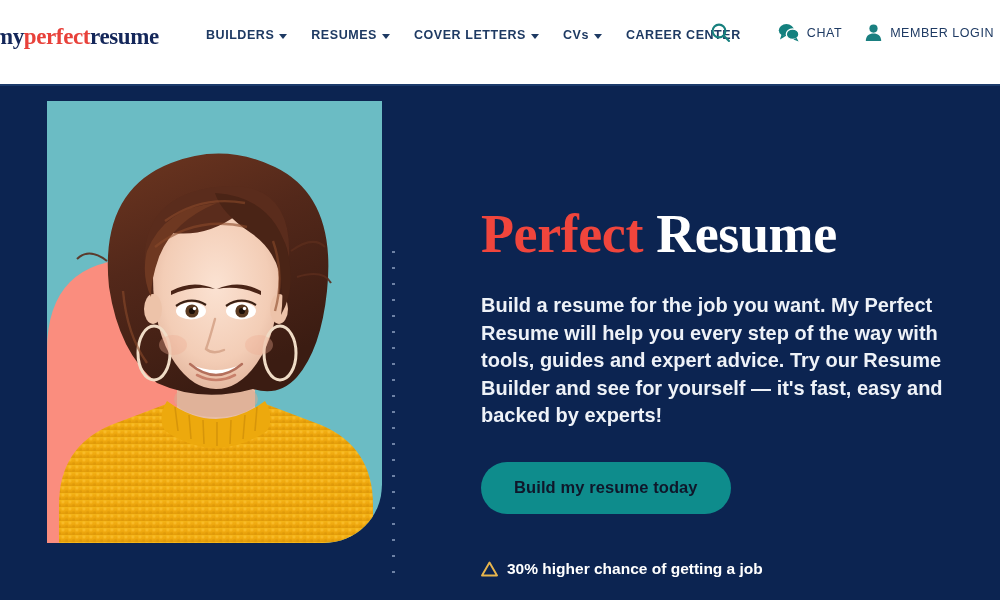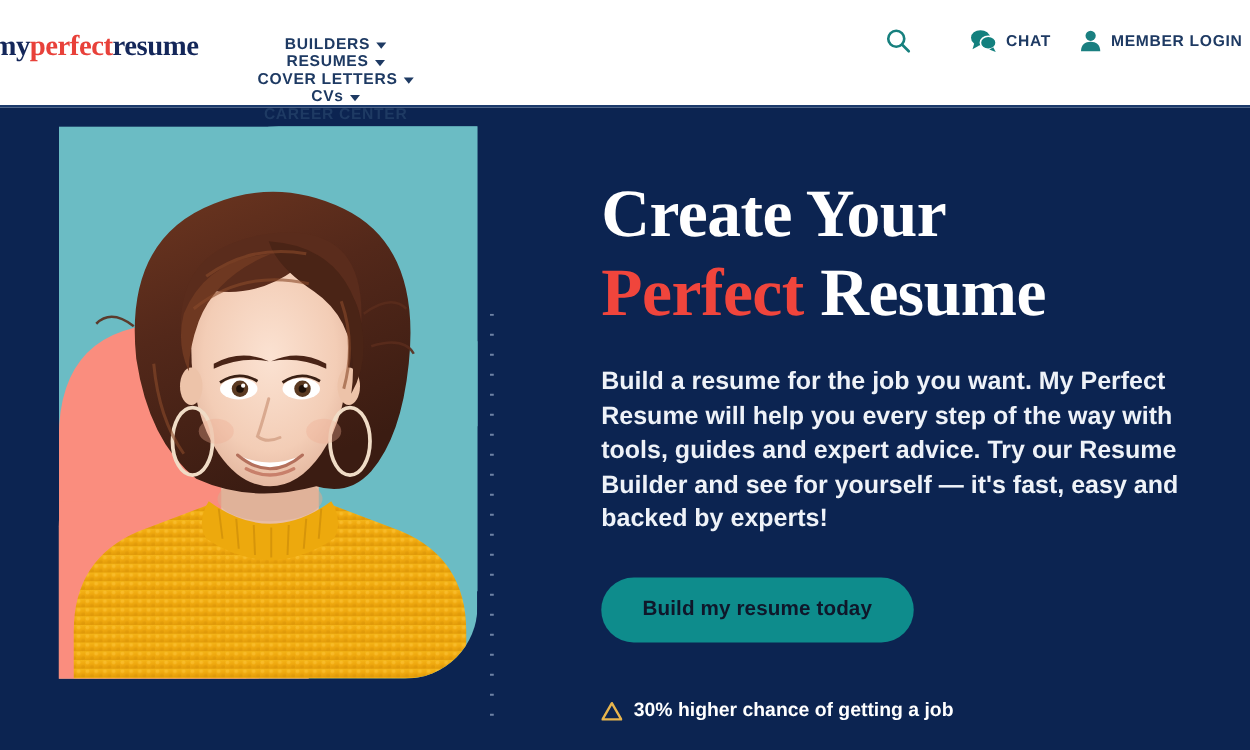--- a/index.html
+++ b/index.html
@@ -24,21 +24,20 @@
     font-size:23px; font-weight:bold; letter-spacing:-0.4px;
     white-space:nowrap;
   }
   .logo .lo-my, .logo .lo-resume { color:#14275a; }
   .logo .lo-perfect { color:#e8413a; }
 
   .nav {
     position:absolute; left:206px; top:28px;
     display:flex; align-items:center; gap:0px;
     white-space:nowrap;
-    flex-direction:column;
   }
   .nav-item {
     display:inline-flex; align-items:center; gap:5px;
     font-size:12.5px; font-weight:bold; letter-spacing:0.55px;
     color:#1e3a63; cursor:pointer;
     margin-right:24px;
   }
   .caret {
     width:0; height:0;
     border-left:4.5px solid transparent;
@@ -47,21 +46,21 @@
     display:inline-block;
     position:relative; top:1px;
   }
 
   .util {
     position:absolute; right:6px; top:22px;
     display:flex; align-items:center; white-space:nowrap;
   }
   .util-btn {
     display:inline-flex; align-items:center; gap:7px;
-    font-size:12.5px; font-weight:bold; letter-spacing:0.55px;
+    font-size:12.5px; font-weight:normal; letter-spacing:0.55px;
     color:#1e3a63; cursor:pointer;justify-content:center;
   }
   .search-wrap { margin-right:46px; cursor:pointer; }
   .chat-wrap { margin-right:22px; }
   .ic { display:inline-block; line-height:0; }
 
   
   .art { position:absolute; left:0; top:73px; width:430px; height:527px; overflow:hidden; }
   .shape-teal {
     position:absolute; left:145px; top:28px;
@@ -306,21 +305,21 @@
         </g>
       </svg>
     </div>
 
     <div class="dots"></div>
   </div>
 
   <div class="copy">
 
     <h1 class="headline">
-      <span>Create Your</span><br>
+      <br>
       <span class="hl-red">Perfect</span><span> Resume</span><br>
     </h1>
 
     <p class="subcopy">Build a resume for the job you want. My Perfect Resume will help you every step of the way with tools, guides and expert advice. Try our Resume Builder and see for yourself — it's fast, easy and backed by experts!</p>
 
     <button class="cta">Build my resume today</button>
 
     <div class="proof">
       <span class="proof-ic">
         <svg width="17" height="16" viewBox="0 0 17 16">

